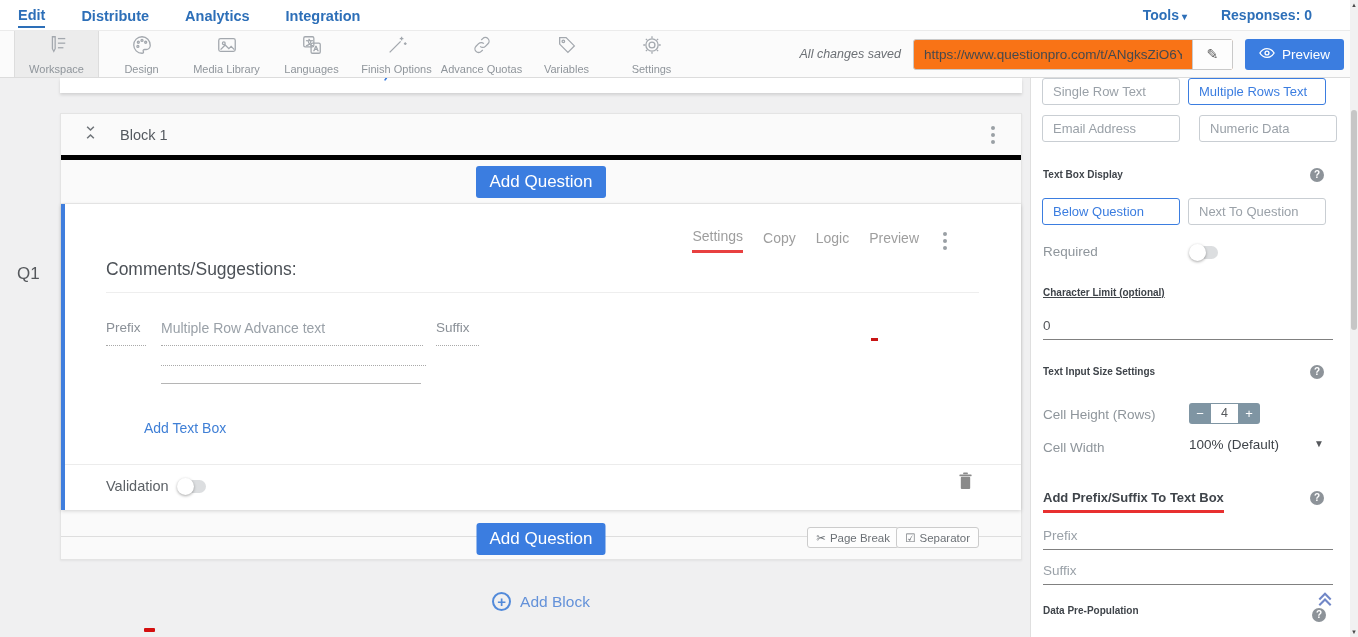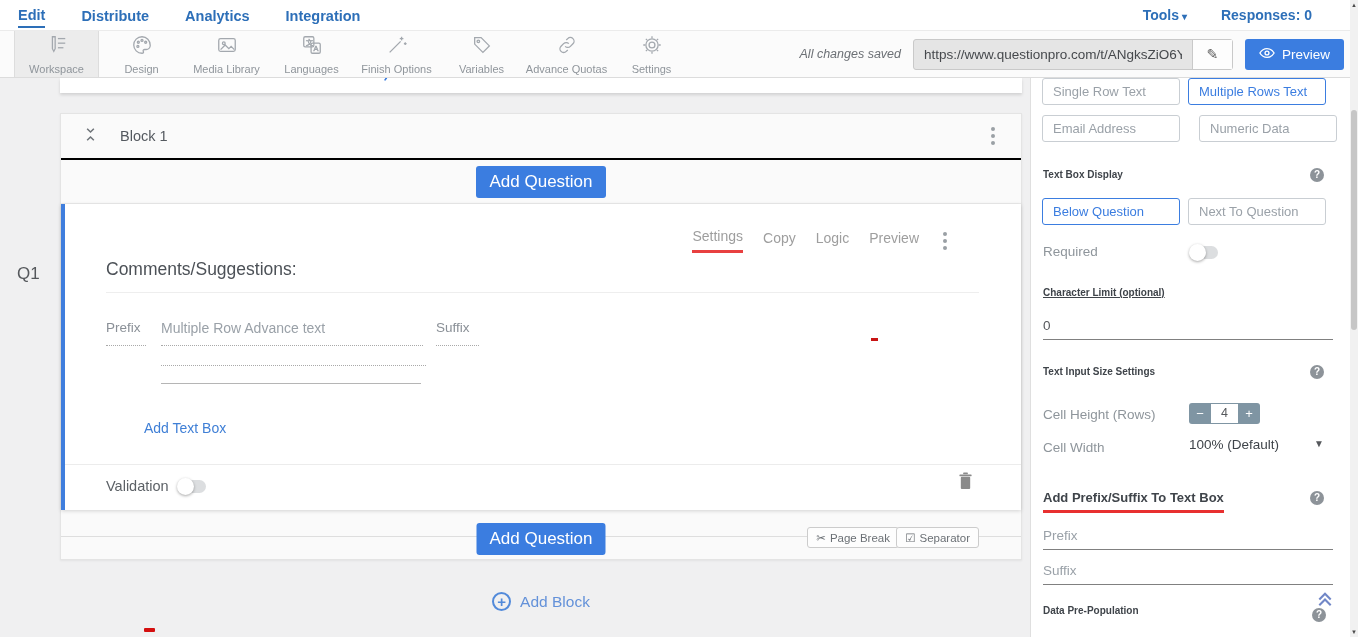--- a/index.html
+++ b/index.html
@@ -22,39 +22,39 @@
              border-top:1px solid #ebebeb; border-bottom:1px solid #dcdcdc;
              display:flex; align-items:stretch; }
   .tool-tabs { display:flex; padding-left:14px; }
   .tool-tab { width:85px; display:flex; flex-direction:column; align-items:center; justify-content:center;
               gap:3px; cursor:pointer; }
   .tool-tab.active { background:#ececec; border-left:1px solid #ddd; border-right:1px solid #ddd; }
   .tool-tab .tt-label { font-size:11px; color:#8f959b; }
   .tool-tab svg { stroke:#a3a8ae; fill:none; stroke-width:1.4; }
   .toolbar-right { margin-left:auto; display:flex; align-items:center; gap:12px; padding-right:14px; }
   .saved-status { font-size:12.5px; font-style:italic; color:#6c7075; }
-  .url-group { display:flex; border:1px solid #c9c9c9; border-radius:3px; background:#e5e5e5; height:31px; }
+  .url-group { display:flex; border:1px solid #c9c9c9; border-radius:3px; background:#f97316; height:31px; }
   .url-input { border:none; outline:none; width:278px; padding:0 10px; font-size:13.5px; color:#46494d;
                font-family:"Liberation Sans",sans-serif; background:transparent; }
   .url-edit-btn { width:40px; border-left:1px solid #c9c9c9; background:#fdfdfd; display:flex;
                   align-items:center; justify-content:center; font-size:14px; color:#555; cursor:pointer; }
   .preview-btn { background:#3b7de0; color:#fff; border:none; border-radius:3px; height:31px;
                  padding:0 14px; font-size:13.5px; display:flex; align-items:center; gap:7px; cursor:pointer;
                  font-family:"Liberation Sans",sans-serif; }
   .preview-btn svg { stroke:#fff; fill:none; stroke-width:1.5; }
 
   
   .main { position:absolute; left:0; top:78px; width:1358px; height:559px; background:#f0f0f1; overflow:hidden; }
   .prev-card-bottom { position:absolute; left:60px; top:0; width:962px; height:15px; background:#fff;
                       box-shadow:0 2px 3px rgba(0,0,0,.13); }
   .q1-label { position:absolute; left:17px; top:186px; font-size:17px; color:#55585c; }
 
   .block-card { position:absolute; left:60px; top:35px; width:962px; height:447px; background:#fafafa;
                 border:1px solid #e4e4e4; box-shadow:0 1px 2px rgba(0,0,0,.06); }
-  .block-header { height:46px; display:flex; align-items:center; border-bottom:2px solid #000000; }
+  .block-header { height:46px; display:flex; align-items:center; border-bottom:5px solid #000000; }
   .collapse-icon { margin-left:22px; cursor:pointer; }
   .collapse-icon svg { stroke:#6e7378; fill:none; stroke-width:1.8; }
   .block-title { margin-left:22px; font-size:14.5px; color:#54595f; }
   .kebab { margin-left:auto; margin-right:26px; display:flex; flex-direction:column; gap:3px; cursor:pointer; }
   .kebab i { width:4px; height:4px; border-radius:50%; background:#9aa0a5; }
   .aq-row1 { height:44px; display:flex; align-items:center; justify-content:center;
              border-bottom:1px solid #ececec; }
   .add-q-btn { background:#3b7de0; color:#fff; border:none; border-radius:3px; padding:6px 13px;
                font-size:17px; cursor:pointer; font-family:"Liberation Sans",sans-serif; }
 
@@ -198,31 +198,31 @@
               <line x1="4" y1="20" x2="16" y2="8"></line>
               <line x1="17" y1="3" x2="17" y2="7"></line>
               <line x1="15" y1="5" x2="19" y2="5"></line>
               <line x1="21" y1="9" x2="21" y2="12"></line>
               <line x1="19.5" y1="10.5" x2="22.5" y2="10.5"></line>
             </svg></span>
         <span class="tt-label">Finish Options</span>
       </div>
       <div class="tool-tab">
         <span><svg width="22" height="22" viewBox="0 0 24 24">
+              <path d="M10 13.5a4 4 0 0 0 5.7 0l2.8-2.8a4 4 0 0 0-5.7-5.7l-1.6 1.6"></path>
+              <path d="M14 10.5a4 4 0 0 0-5.7 0l-2.8 2.8a4 4 0 0 0 5.7 5.7l1.6-1.6"></path>
+            </svg></span>
+        <span class="tt-label">Advance Quotas</span>
+      </div>
+      <div class="tool-tab">
+        <span><svg width="22" height="22" viewBox="0 0 24 24">
               <path d="M4 11V4h7l9 9-7 7z"></path>
               <circle cx="8" cy="8" r="1.4"></circle>
             </svg></span>
         <span class="tt-label">Variables</span>
-      </div>
-      <div class="tool-tab">
-        <span><svg width="22" height="22" viewBox="0 0 24 24">
-              <path d="M10 13.5a4 4 0 0 0 5.7 0l2.8-2.8a4 4 0 0 0-5.7-5.7l-1.6 1.6"></path>
-              <path d="M14 10.5a4 4 0 0 0-5.7 0l-2.8 2.8a4 4 0 0 0 5.7 5.7l1.6-1.6"></path>
-            </svg></span>
-        <span class="tt-label">Advance Quotas</span>
       </div>
       <div class="tool-tab">
         <span><svg width="22" height="22" viewBox="0 0 24 24">
               <circle cx="12" cy="12" r="3.2"></circle>
               <path d="M12 4.5V2.5M12 21.5v-2M19.5 12h2M2.5 12h2M17.3 6.7l1.4-1.4M5.3 18.7l1.4-1.4M17.3 17.3l1.4 1.4M5.3 5.3l1.4 1.4"></path>
               <circle cx="12" cy="12" r="6.7"></circle>
             </svg></span>
         <span class="tt-label">Settings</span>
       </div>
     </div>

